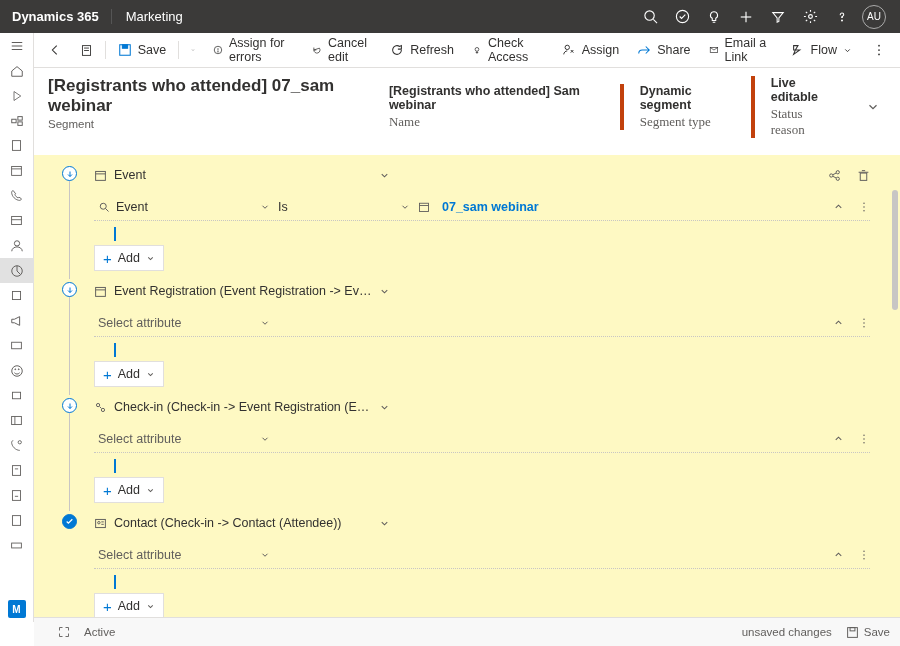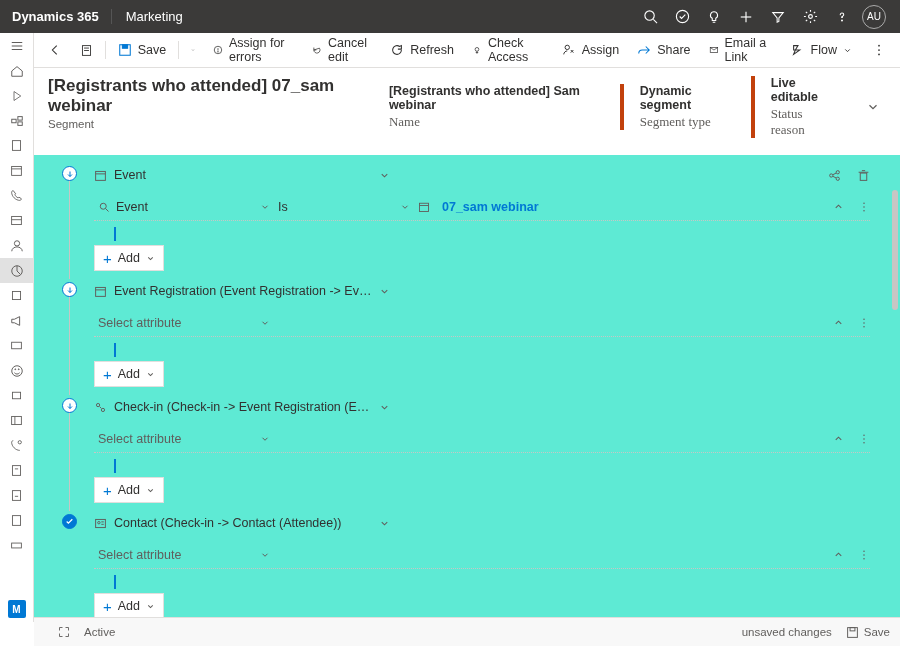--- a/index.html
+++ b/index.html
@@ -40,21 +40,21 @@
 .hdr .field .val { font-size: 12.5px; font-weight: 600; }
 .hdr .field .lbl { font-size: 13px; color: #605e5c; margin-top: 2px; font-family: Liberation Serif, serif; }
 .hdr .expand-chev { padding: 0 0 0 12px; color: #605e5c; cursor:pointer; }
 
 
 .tabs { margin-top: 14px; display: flex; gap: 20px; border-bottom: 1px solid #e1dfdd; padding-left: 2px; }
 .tabs .tab { padding: 6px 0 8px 0; font-size: 13px; color: #605e5c; cursor: pointer; }
 .tabs .tab.active { color: #0078d4; font-weight: 600; border-bottom: 2px solid #0078d4; margin-bottom: -1px; }
 
 
-.content { position: absolute; top: 155px; left: 34px; right: 0; bottom: 24px; overflow: hidden; background: #5eead4; }
+.content { position: absolute; top: 155px; left: 34px; right: 0; bottom: 24px; overflow: hidden; background: #fef9c3; }
 .canvas { padding: 8px 30px 8px 28px; position: relative; }
 
 .block { position: relative; padding-left: 32px; margin-bottom: 8px; }
 .vline { position: absolute; left: 7px; top: 16px; bottom: -8px; width: 1px; background: #c8c6c4; }
 .step-icon { position: absolute; left: 0; top: 3px; width: 16px; height: 16px; }
 .step-circle { width: 15px; height: 15px; border: 1px solid #0078d4; border-radius: 50%; background: #fff; display: flex; align-items: center; justify-content: center; }
 .step-circle.filled { background: #0078d4; }
 .step-circle svg { color: #0078d4; }
 .step-circle.filled svg { color: #fff; }
 

